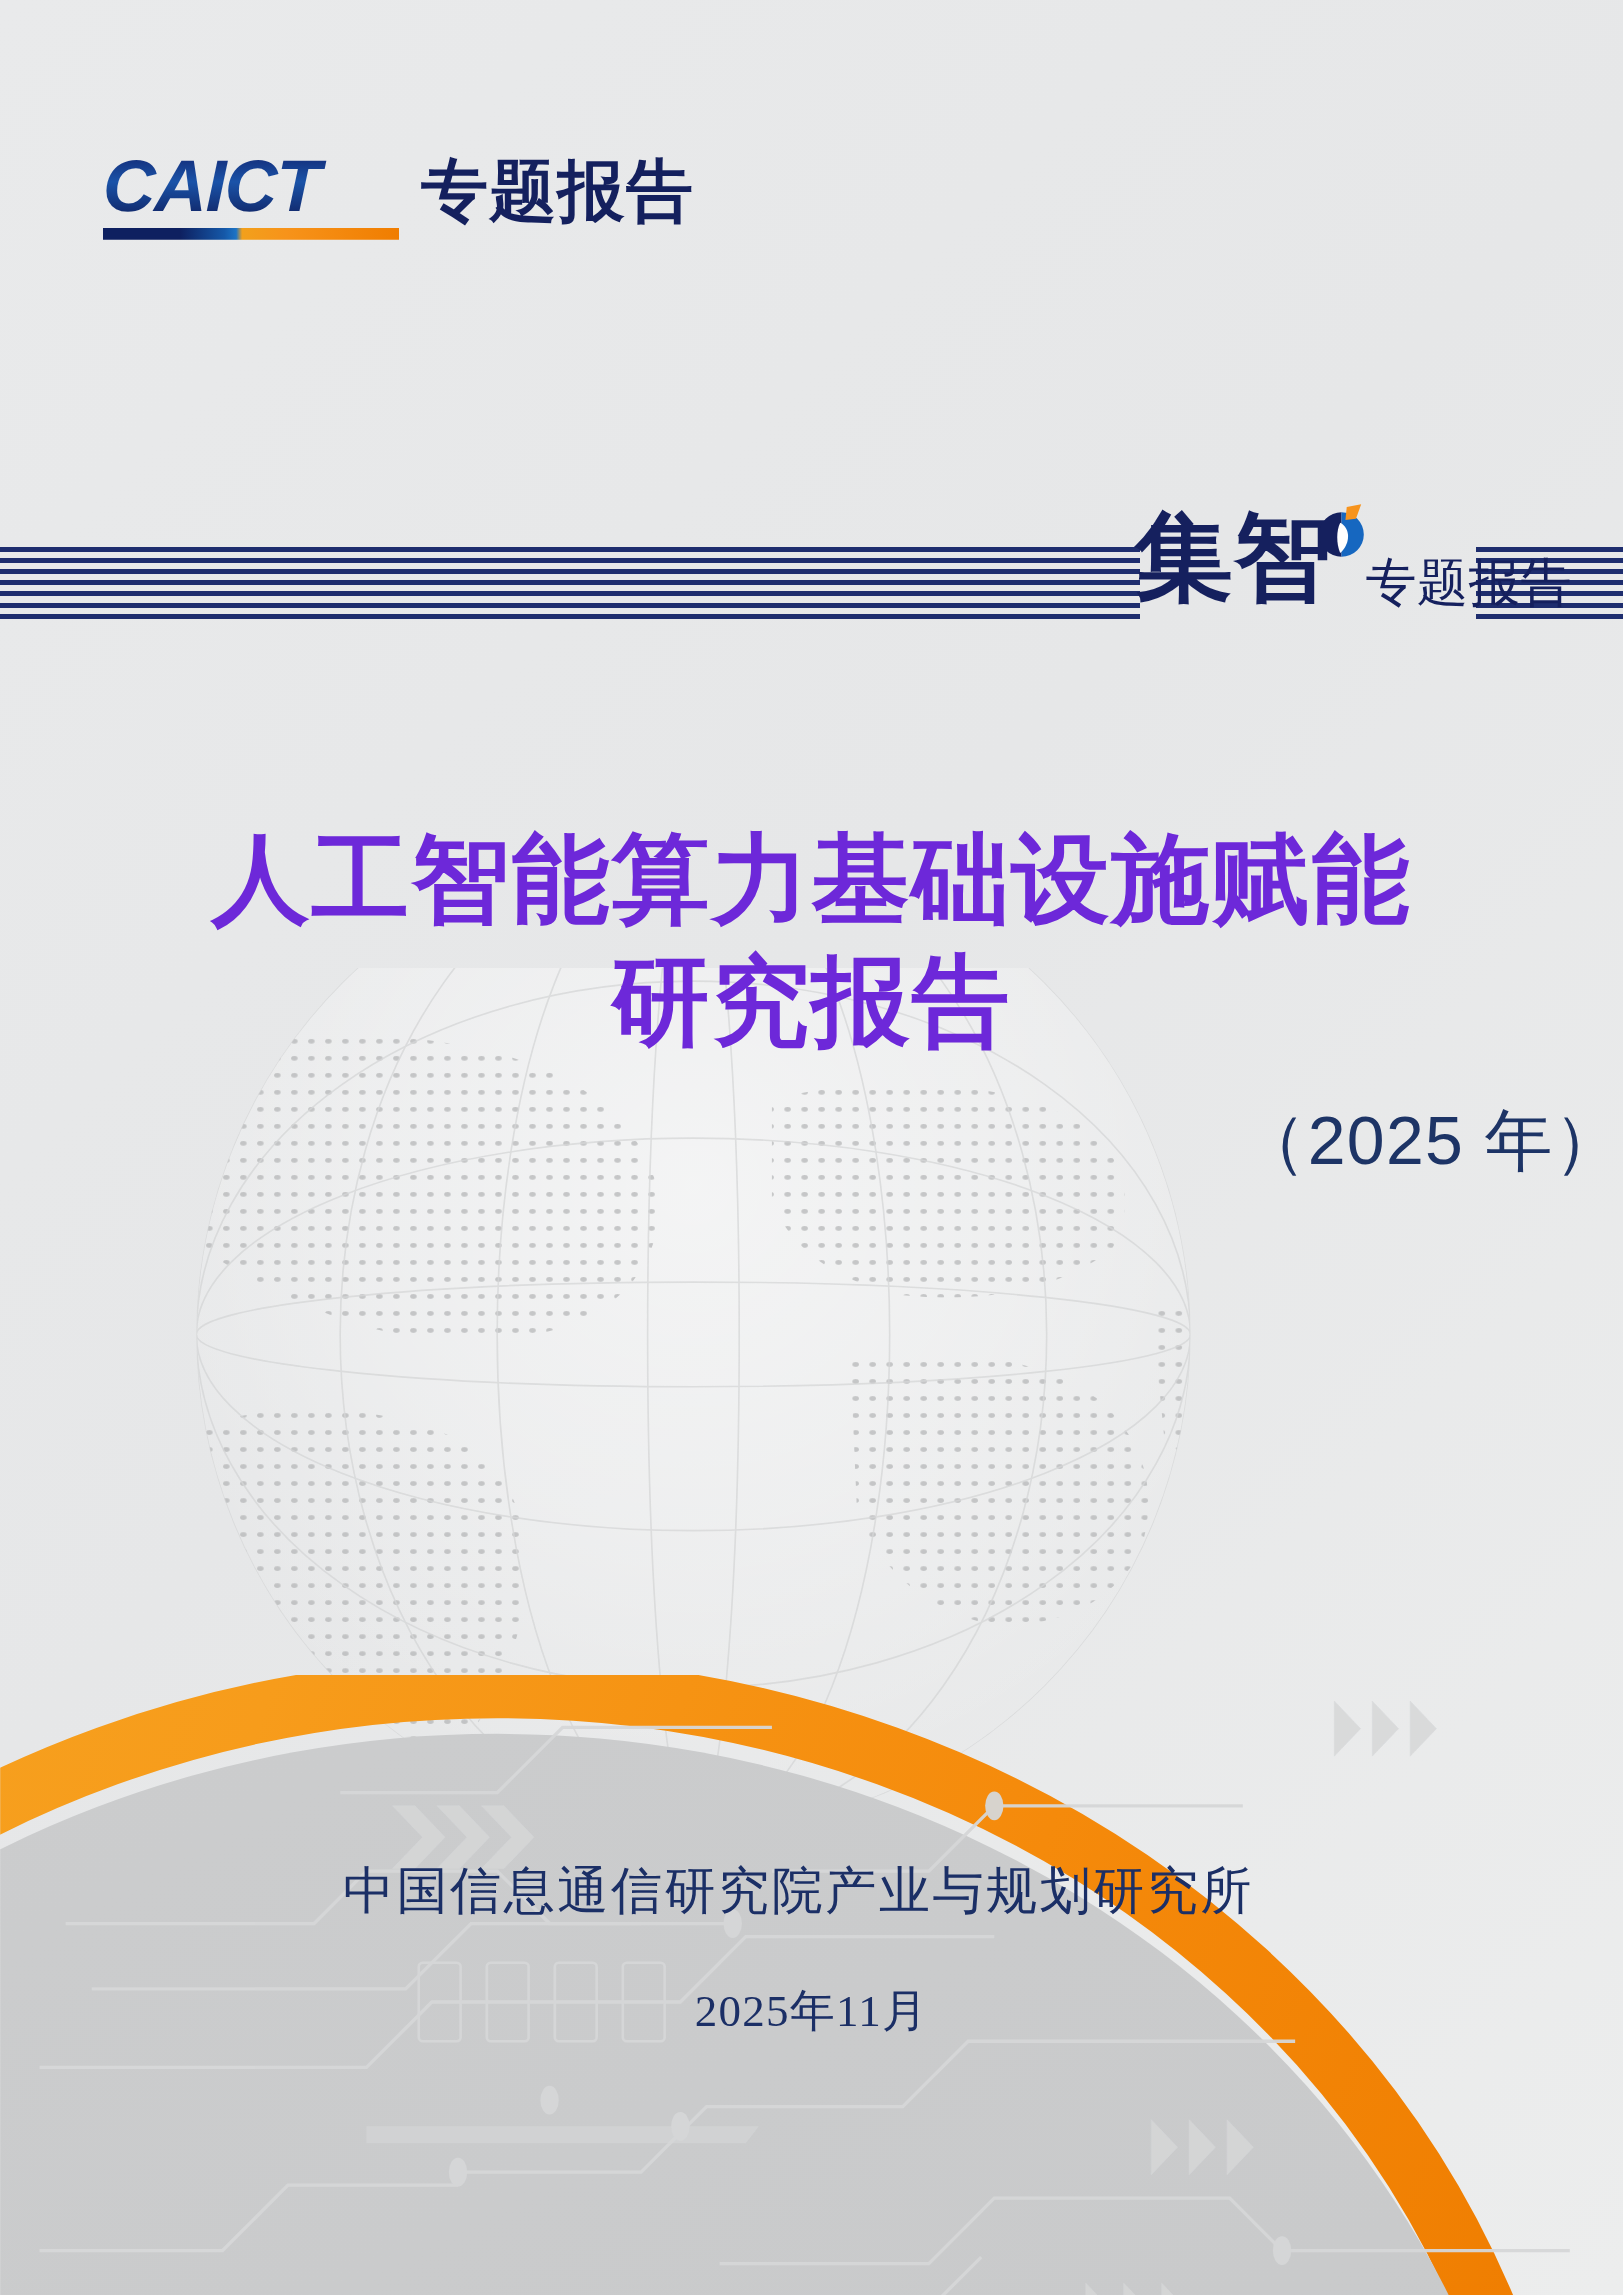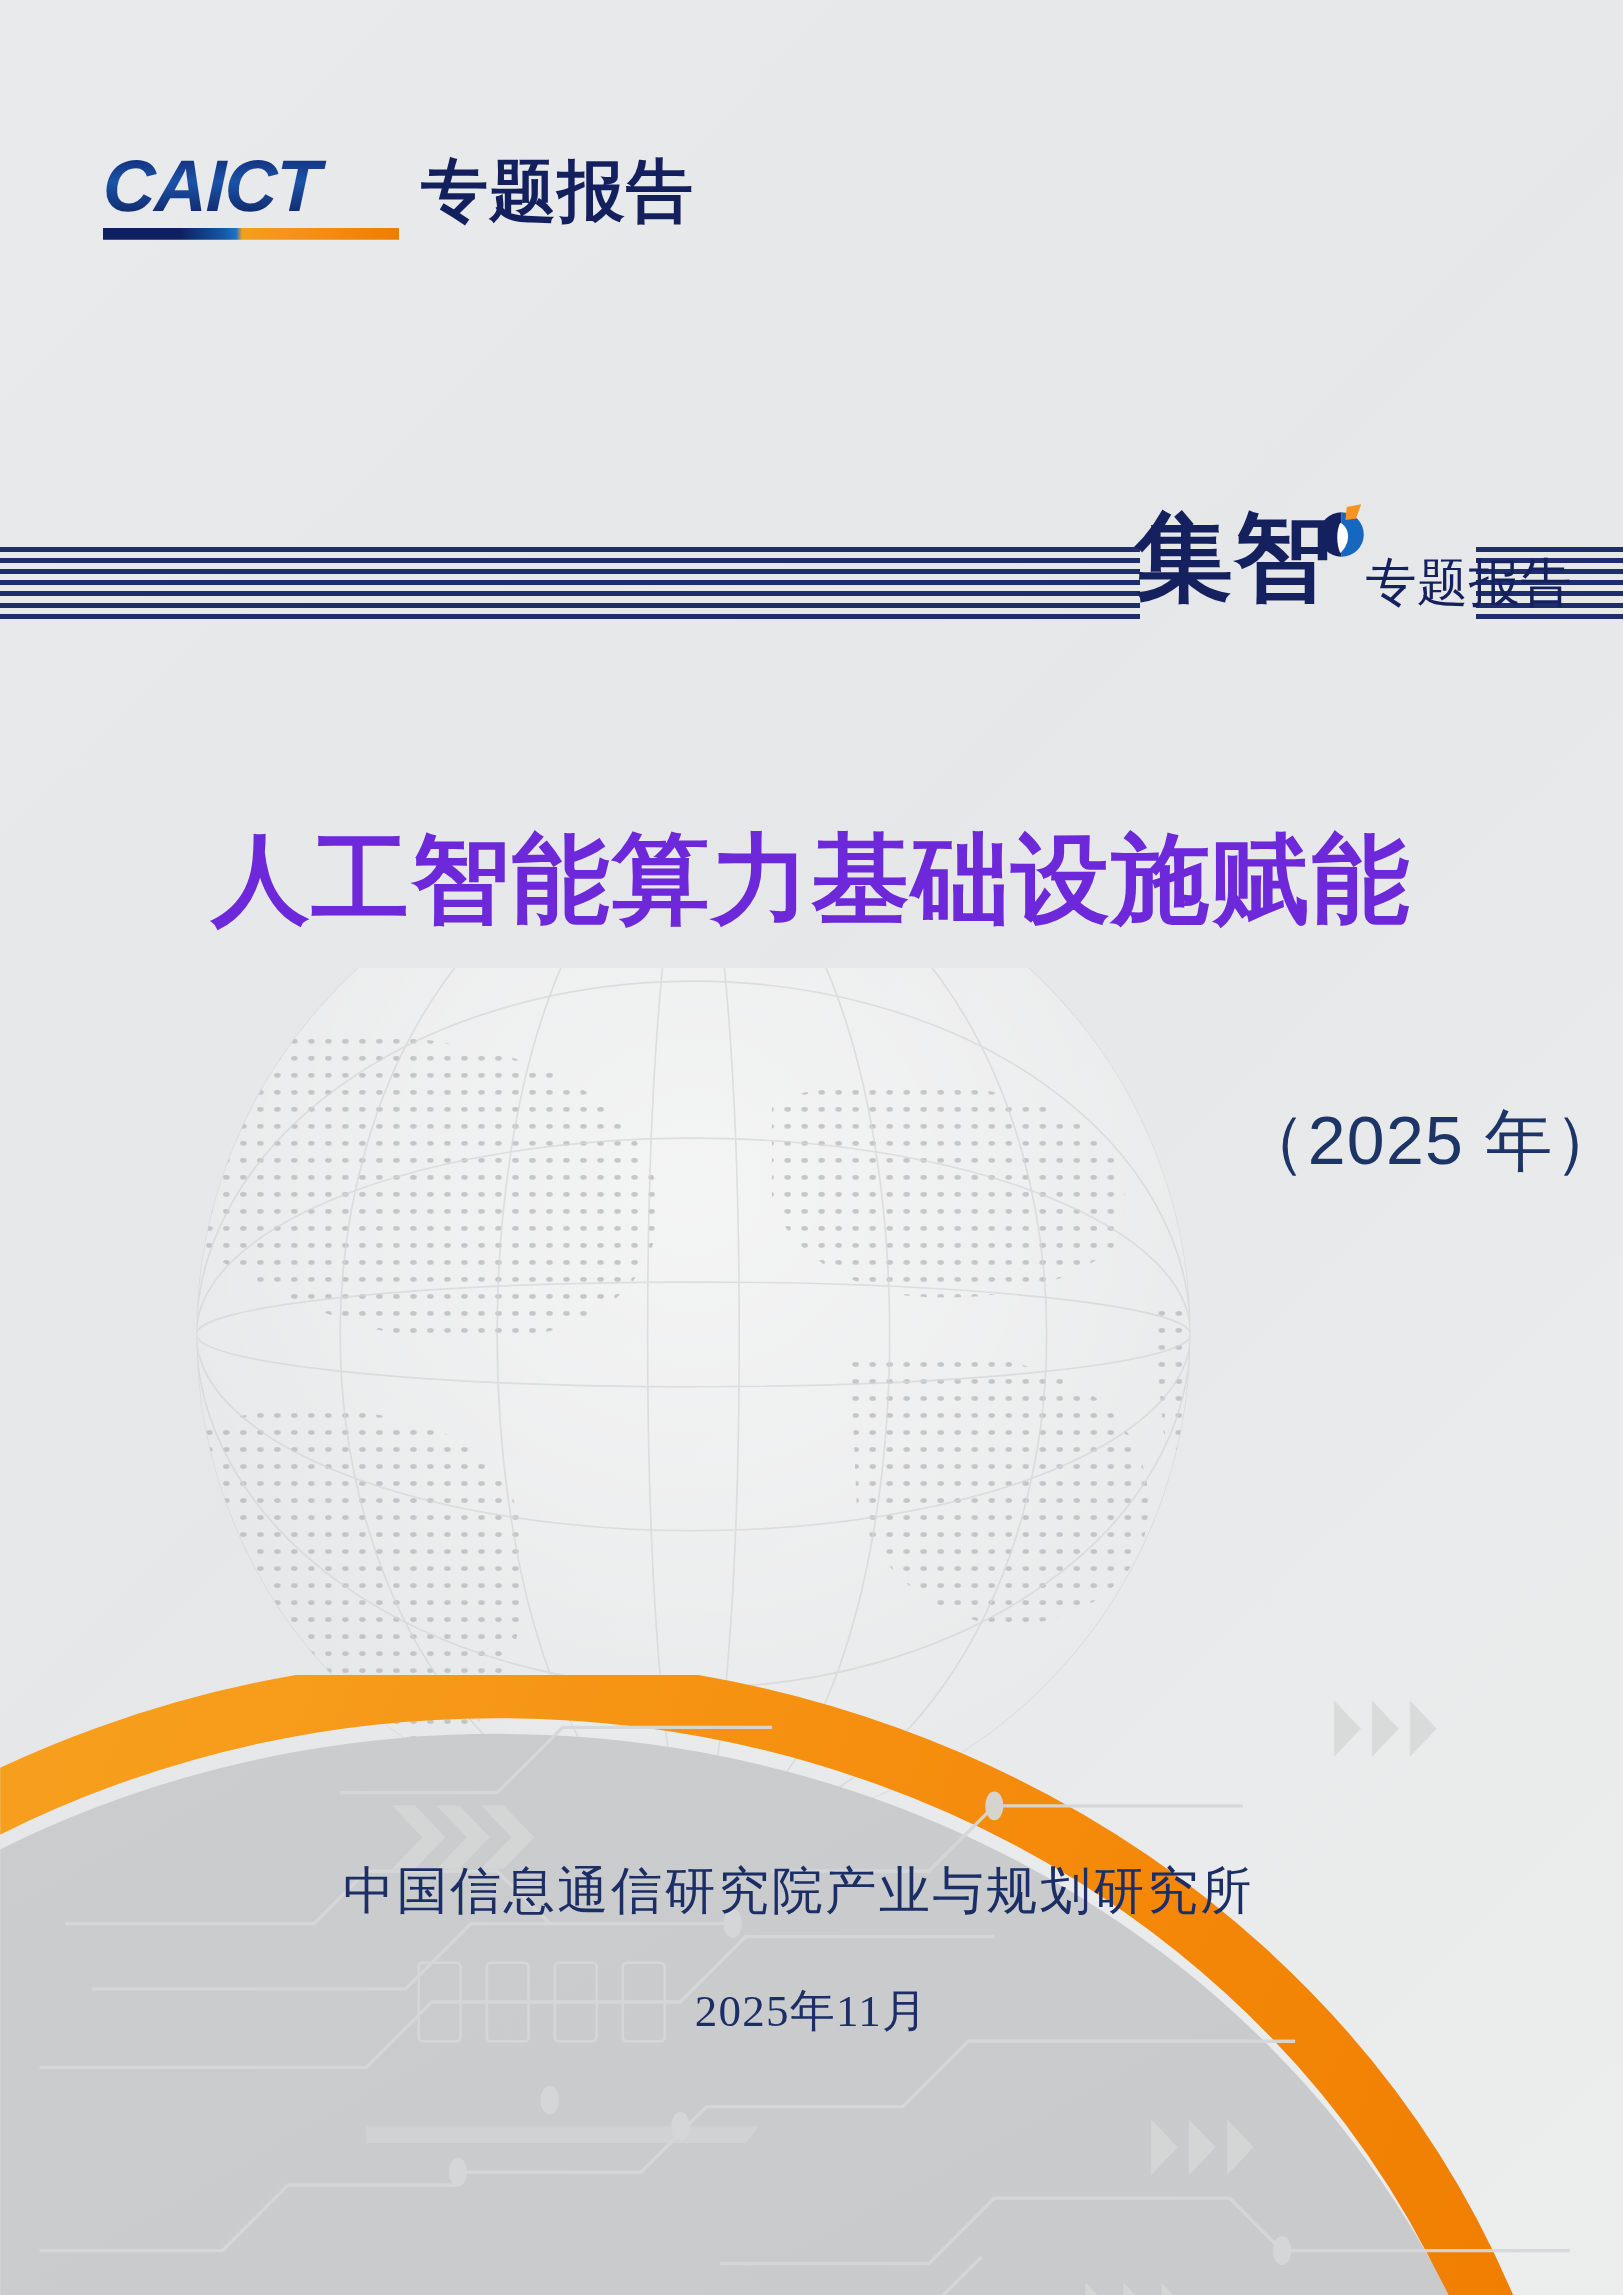--- a/index.html
+++ b/index.html
@@ -394,20 +394,21 @@
           <path d="M46 30 C62 38 62 62 46 76 C40 62 40 42 46 30 Z" fill="#ffffff"></path>
           <path d="M56 6 L78 2 L70 24 L54 26 Z" fill="#f7941e"></path>
         </svg>
       </span>
     </div>
     <div class="jizhi-sub">专题报告</div>
   </div>
 
   <div class="title-block">
     <div class="title-line">人工智能算力基础设施赋能</div>
+    <div class="title-line">研究报告</div>
   </div>
 
   <div class="subtitle">（2025 年）</div>
 
   <div class="footer-org">中国信息通信研究院产业与规划研究所</div>
   <div class="footer-date">2025年11月</div>
 
 </div>
 
 

